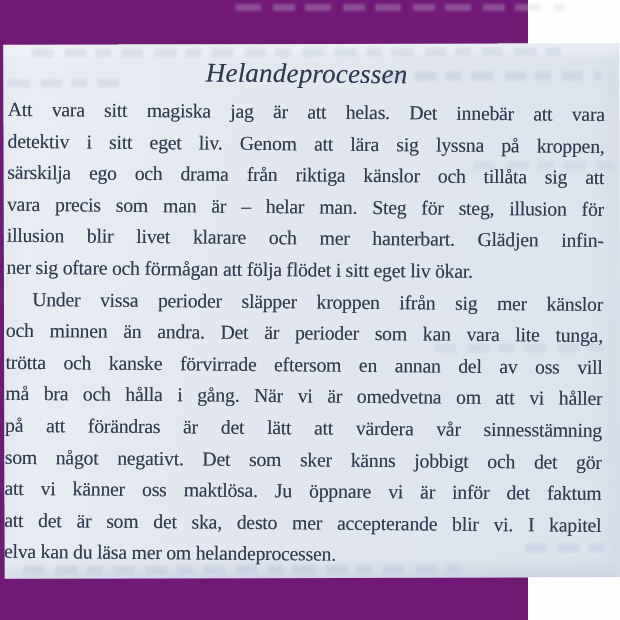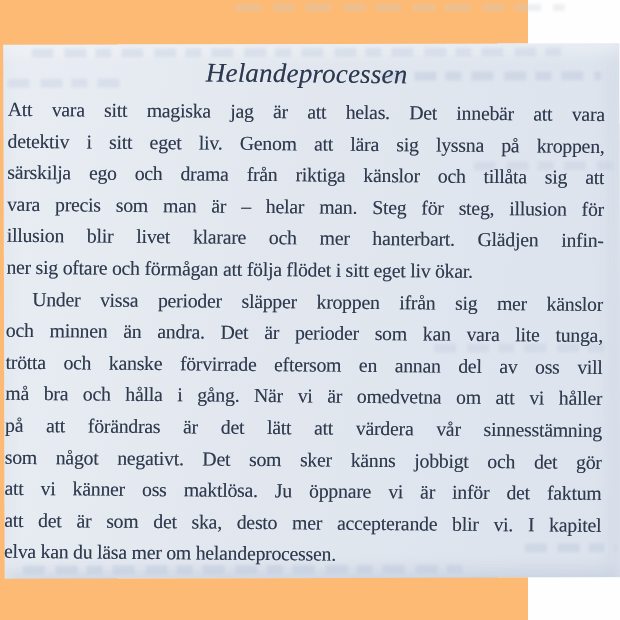--- a/index.html
+++ b/index.html
@@ -8,21 +8,21 @@
     width: 620px;
     height: 620px;
     background: #fefefe;
     overflow: hidden;
     font-family: "Liberation Serif", "DejaVu Serif", serif;
   }
   .photo {
     position: relative;
     width: 528px;
     height: 620px;
-    background: #fdba74;
+    background: #701a75;
   }
   
   .page {
     position: absolute;
     left: 4px;
     top: 44px;
     width: 616px;
     height: 534px;
     background: linear-gradient(100deg, #e9edf3 0%, #e2e7ef 45%, #dce3ed 100%);
     box-shadow:

